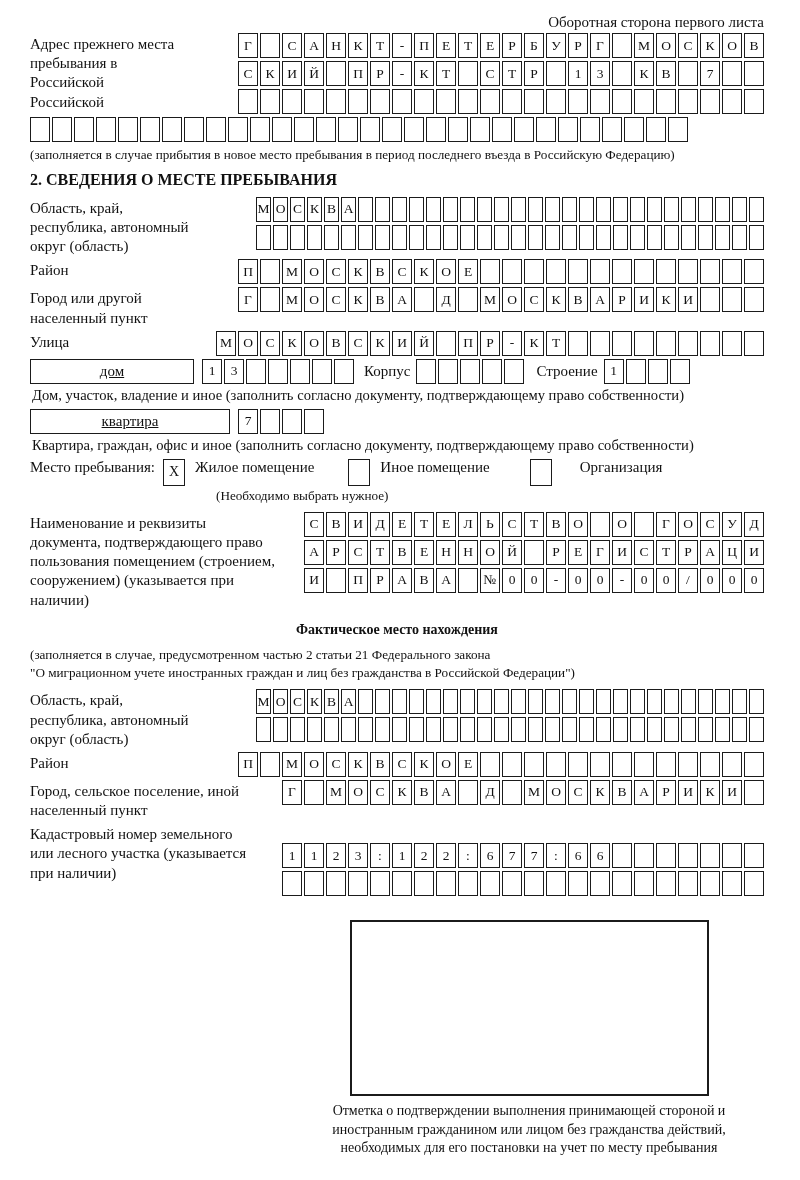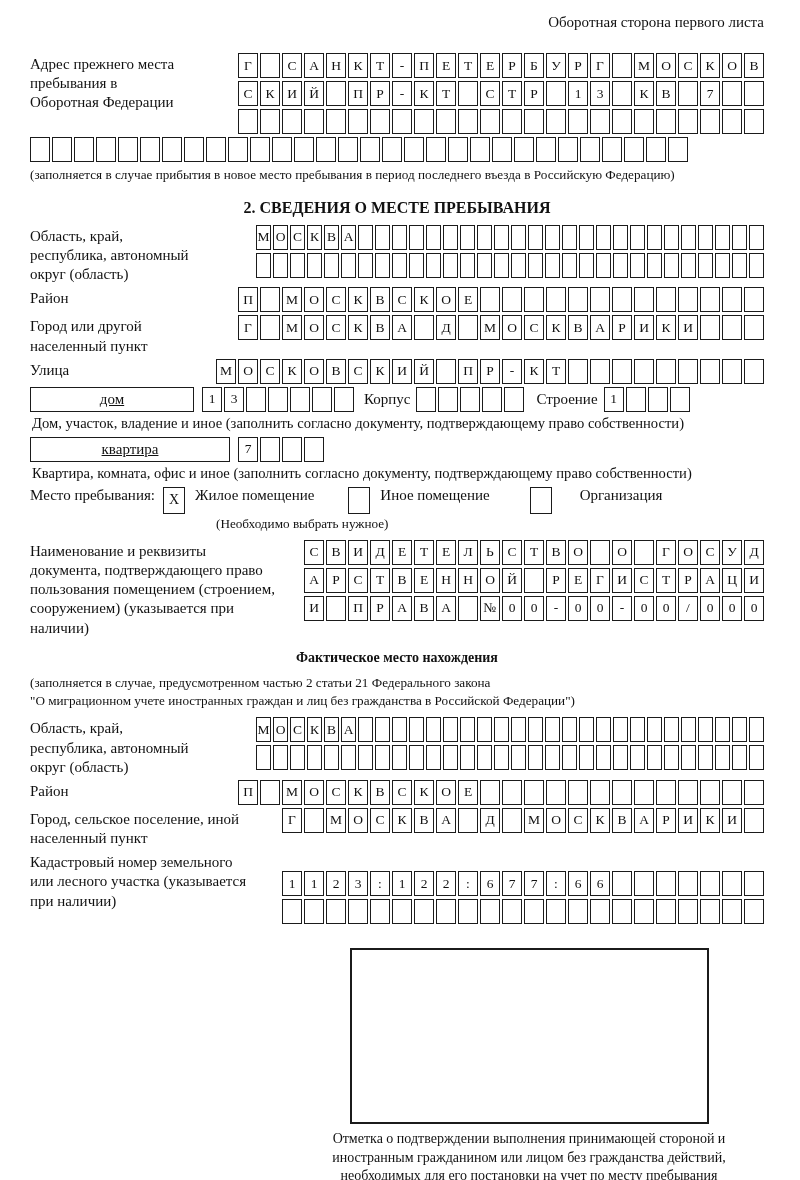--- a/index.html
+++ b/index.html
@@ -1,21 +1,21 @@
 <!DOCTYPE html>
 <html><head>
 <meta charset="utf-8">
 <style>
   html,body{margin:0;padding:0;background:#ffffff;}
   .page{
     position:relative; width:800px; height:1180px; box-sizing:border-box;
     padding:14px 36px 0 30px; background:#fff; color:#111;
     font-family:"Liberation Serif","DejaVu Serif",serif; overflow:hidden;
   }
-  .hdr{ text-align:right; font-size:15px; margin-bottom:22px; }
+  .hdr{ text-align:right; font-size:15px; margin-bottom:2px; }
   .frow{ display:flex; align-items:flex-start; margin-bottom:3px; }
   .label{ font-size:15px; line-height:1.28; padding-top:2px; }
   .grid{ margin-left:auto; display:flex; flex-direction:column; gap:3px; }
   .cells{ display:flex; gap:2px; }
   .cells.right{ justify-content:flex-end; }
   .cell{
     flex:0 0 18px; width:18px; height:23px; border:1.6px solid #1b1b1b;
     display:flex; align-items:center; justify-content:center;
     font-size:13.5px; background:#fff;
   }
@@ -23,39 +23,39 @@
   .word-box{
     height:23px; border:1.6px solid #1b1b1b; display:flex; align-items:center;
     justify-content:center; font-size:15px; background:#fff;text-decoration:underline;
   }
   .checkbox{
     width:20px; height:25px; border:1.6px solid #1b1b1b; display:inline-flex;
     align-items:center; justify-content:center; font-size:14px; margin:0 10px 0 8px;
   }
   .note{ font-size:13.2px; text-align:left; line-height:1.35; }
   .note-left{ font-size:14.6px; text-align:left; margin:1px 0 5px 2px; }
-  .title{ font-weight:bold; font-size:16px; text-align:center; margin:15px 0 8px; }
+  .title{ font-weight:bold; font-size:16px; margin:7px 0 8px; }
   .subtitle{ font-weight:bold; font-size:14px; text-align:center; margin:12px 0 8px; }
   .inline-label{ font-size:15px; }
   .stay-row{ display:flex; margin:5px 0 2px; }
   .stay-note{ font-size:13.2px; margin:0 0 8px 186px; }
   .stamp-wrap{ margin-left:auto; width:470px; margin-top:24px; }
   .stamp-box{ width:355px; height:172px; border:2px solid #1b1b1b; margin:0 auto 6px; }
   .stamp-caption{ font-size:14px; text-align:center; line-height:1.32; }
   .mt20{ margin-top:20px; }
 </style>
 </head>
 <body>
 
 <div class="page">
 
   <div class="hdr">Оборотная сторона первого листа</div>
 
   <div class="frow">
-    <div class="label" style="max-width:150px">Адрес прежнего места пребывания в Оборотная Федерации</div>
+    <div class="label" style="max-width:150px">Адрес прежнего места пребывания в Российской Российской</div>
     <div class="grid">
       <div class="cells right">
           <span class="cell filled">Г</span>
           <span class="cell"></span>
           <span class="cell filled">С</span>
           <span class="cell filled">А</span>
           <span class="cell filled">Н</span>
           <span class="cell filled">К</span>
           <span class="cell filled">Т</span>
           <span class="cell filled">-</span>
@@ -358,21 +358,21 @@
 
   <div class="frow" style="align-items:center">
     <div class="word-box" style="width:198px">квартира</div>
     <div class="cells" style="margin-left:8px">
         <span class="cell filled">7</span>
         <span class="cell"></span>
         <span class="cell"></span>
         <span class="cell"></span>
       </div>
   </div>
-  <div class="note-left">Квартира, комната, офис и иное (заполнить согласно документу, подтверждающему право собственности)</div>
+  <div class="note-left">Квартира, граждан, офис и иное (заполнить согласно документу, подтверждающему право собственности)</div>
 
   <div class="stay-row">
     <span class="inline-label">Место пребывания:</span>
     <span class="checkbox">X</span>
     <span class="inline-label">Жилое помещение</span>
     <span class="checkbox" style="margin-left:34px"></span>
     <span class="inline-label">Иное помещение</span>
     <span class="checkbox" style="margin-left:40px"></span>
     <span class="inline-label" style="margin-left:18px">Организация</span>
   </div>

